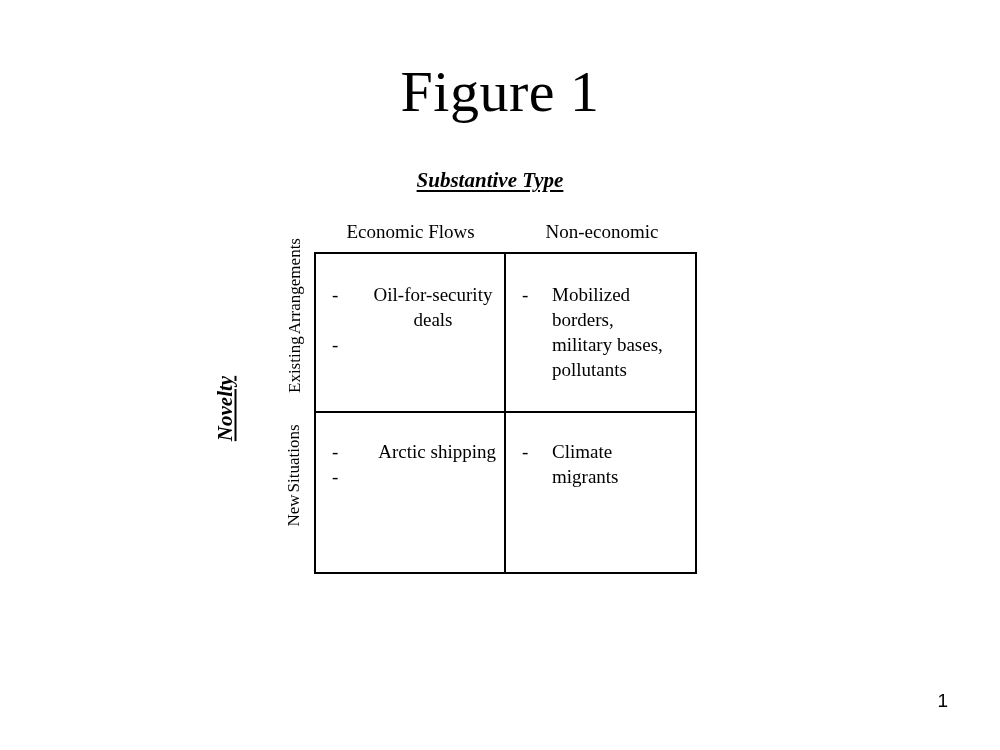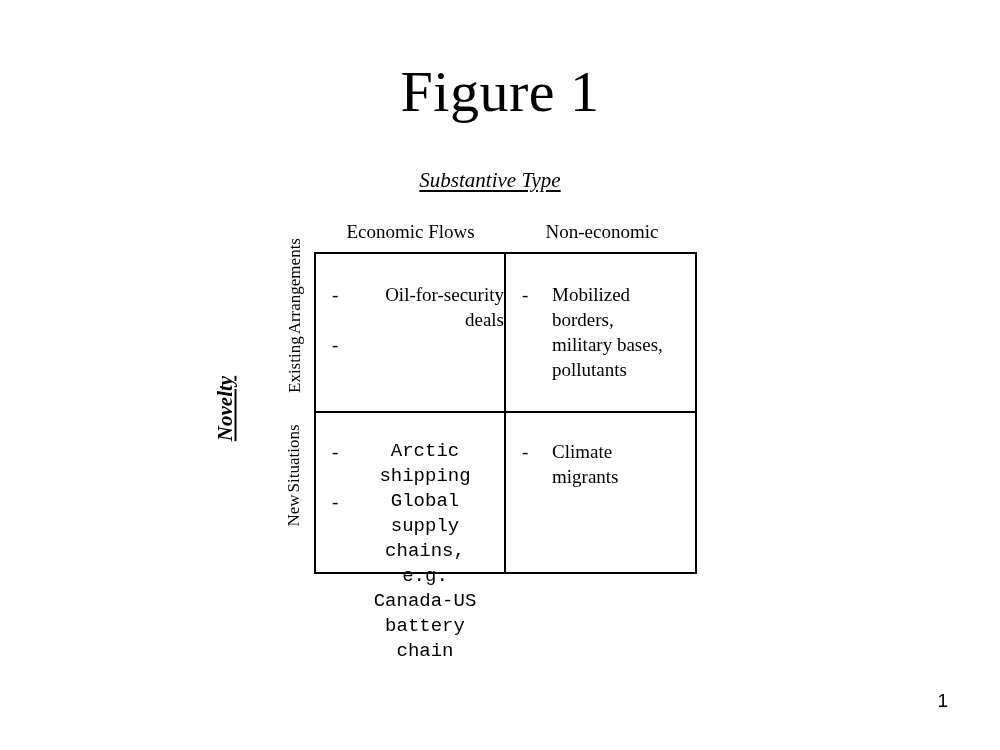--- a/index.html
+++ b/index.html
@@ -31,21 +31,21 @@
   }
 
   
   #substantive-type-label {
     position: absolute;
     top: 168px;
     left: 0;
     width: 980px;
     text-align: center;
     font-size: 21px;
-    font-weight: normal;
+    font-weight: bold;
     font-style: italic;
     text-decoration: underline;
     text-underline-offset: 3px;
   }
 
   
   .col-header {
     position: absolute;
     top: 221px;
     font-size: 19px;
@@ -108,23 +108,23 @@
   }
   .cell-item .dash {
     position: absolute;
     left: 16px;
     top: 0;
   }
   .cell-item .item-text {
     display: block;
   }
   
-  #cell-econ-existing .item-text { text-align: right; }
-  
-  #cell-econ-new .item-text { text-align: center; padding-right: 16px; font-family: Liberation Mono, monospace; }
+  #cell-econ-existing .item-text { text-align: center; }
+  
+  #cell-econ-new .item-text { text-align: right; padding-right: 8px; }
   
   .cell-right .item-text { text-align: left; padding-right: 20px; }
 
   
   .row-label {
     position: absolute;
     font-size: 17px;
     line-height: 19px;
     text-align: center;
     white-space: nowrap;
@@ -238,21 +238,20 @@
   <div class="matrix-row" id="matrix-row-new">
 
     <div class="matrix-cell cell-left" id="cell-econ-new">
       <ul class="cell-list">
         <li class="cell-item">
           <span class="dash">-</span>
           <span class="item-text">Arctic shipping</span>
         </li>
         <li class="cell-item">
           <span class="dash">-</span>
-          <span class="item-text">Global supply chains, e.g. Canada-US battery chain</span>
         </li>
       </ul>
     </div>
 
     <div class="matrix-cell cell-right" id="cell-noneco-new">
       <ul class="cell-list">
         <li class="cell-item">
           <span class="dash">-</span>
           <span class="item-text">Climate migrants</span>
         </li>

